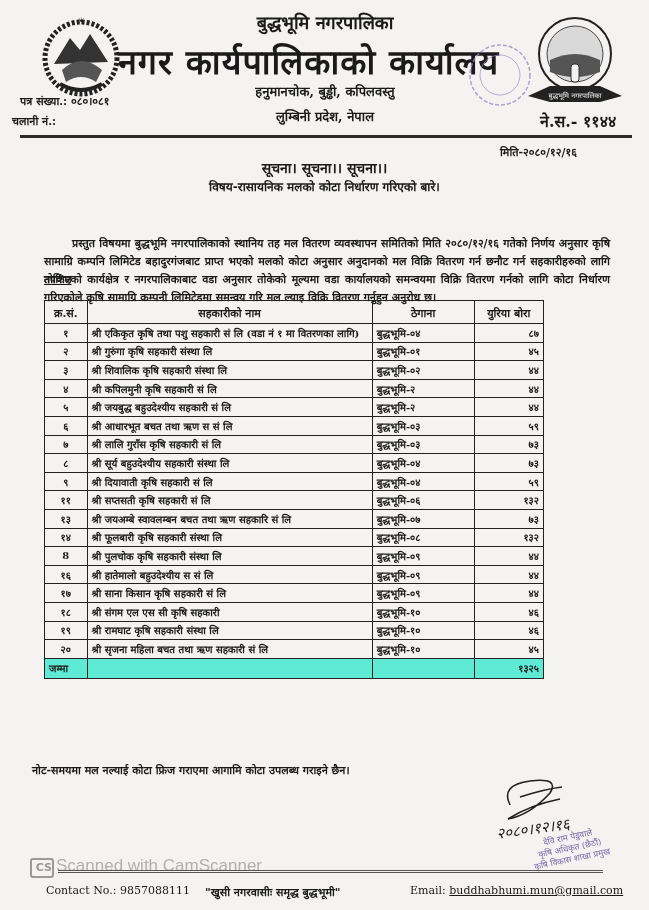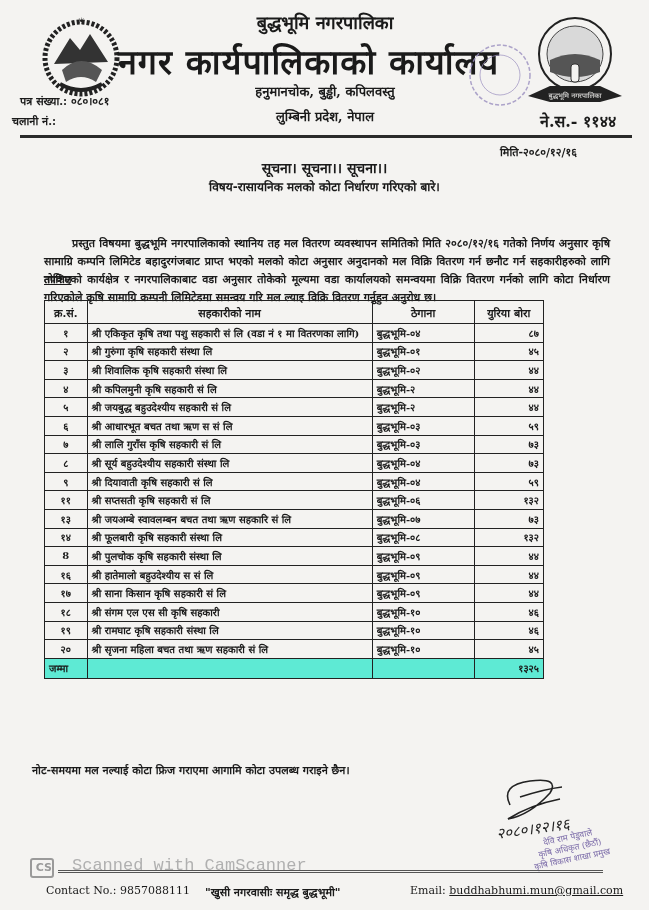--- a/index.html
+++ b/index.html
@@ -45,21 +45,21 @@
   #quota-table td.qty { text-align: right; width: 62px; }
   #quota-table tr.total td { background: #5eead4; height: 19px; }
   #quota-table tr.total td.sn { text-align: left; }
   #note { left: 32px; top: 762px; font-size: 11px; font-weight: bold; }
   
   #signature { left: 490px; top: 775px; width: 110px; height: 60px; }
   #sig-date { left: 496px; top: 818px; font-size: 15px; font-style: italic; color: #222; transform: rotate(-8deg); }
   #sig-stamp { left: 525px; top: 832px; width: 90px; font-size: 8.5px; color: #7a6aa8; line-height: 11px; transform: rotate(-12deg); text-align: center; }
   
   #cs-badge { left: 30px; top: 858px; width: 20px; height: 16px; border: 2px solid #9a9a9a; border-radius: 3px; color: #9a9a9a; font-family: "DejaVu Sans", sans-serif; font-size: 11px; font-weight: bold; text-align: right; line-height: 16px; }
-  #cs-watermark { left: 72px; top: 856px; font-family: Liberation Mono, monospace; font-size: 17px; color: #b0b0b0; }
+  #cs-watermark { left: 56px; top: 856px; font-family: Liberation Sans, sans-serif; font-size: 17px; color: #b0b0b0; }
   #footer-rule { left: 58px; top: 870px; width: 545px; border-top: 3px double #555; }
   #footer-contact { left: 46px; top: 884px; font-size: 11px; }
   #footer-slogan { left: 205px; top: 884px; font-size: 11px; font-weight: bold; }
   #footer-email { left: 410px; top: 884px; font-size: 11px; }
   #footer-email a { color: #1a1a1a; text-decoration: underline; }
 </style>
 </head>
 <body>
 
 <div class="abs" id="emblem-left">

